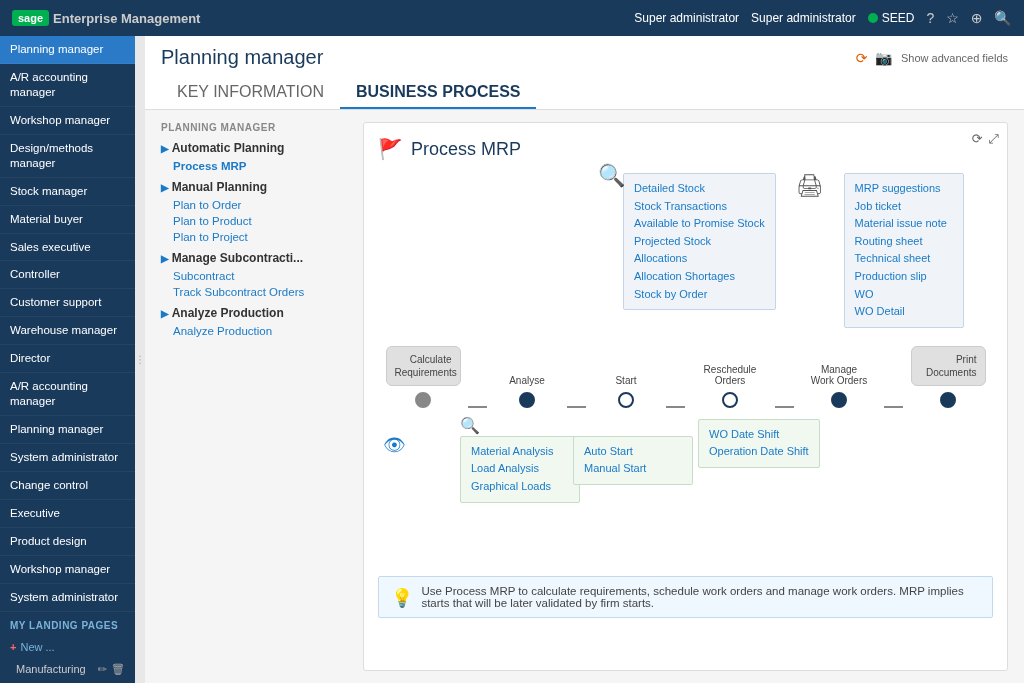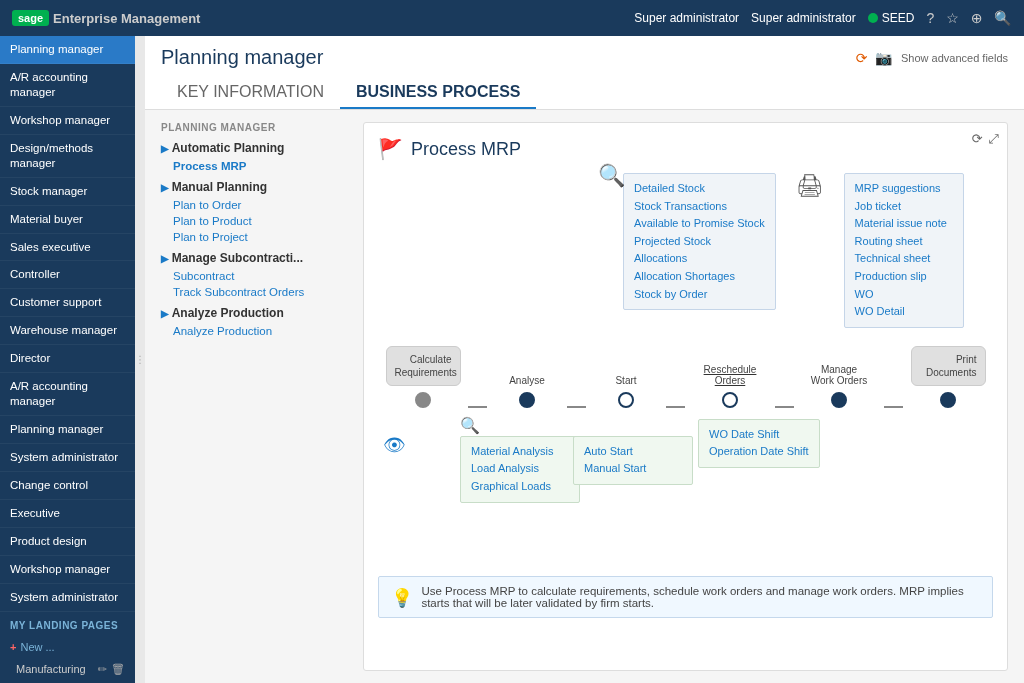--- a/index.html
+++ b/index.html
@@ -486,21 +486,21 @@
 
             <div class="horizontal-line" style="flex:1;"></div>
 
             <div style="display:flex; flex-direction:column; align-items:center; width:80px; flex-shrink:0;">
               <div style="font-size:10px;color:#444;text-align:center;margin-bottom:6px;">Start</div>
               <div style="width:16px;height:16px;border-radius:50%;background:white;border:2px solid #1a3a5c;"></div>
             </div>
 
             <div class="horizontal-line" style="flex:1;"></div>
 
-            <div style="display:flex; flex-direction:column; align-items:center; width:90px; flex-shrink:0;text-decoration:underline;">
+            <div style="display:flex; flex-direction:column; align-items:center; width:90px; flex-shrink:0;">
               <div style="font-size:10px;color:#444;text-align:center;margin-bottom:6px;">Reschedule<br>Orders</div>
               <div style="width:16px;height:16px;border-radius:50%;background:white;border:2px solid #1a3a5c;"></div>
             </div>
 
             <div class="horizontal-line" style="flex:1;"></div>
 
             <div style="display:flex; flex-direction:column; align-items:center; width:90px; flex-shrink:0;">
               <div style="font-size:10px;color:#444;text-align:center;margin-bottom:6px;">Manage<br>Work Orders</div>
               <div style="width:16px;height:16px;border-radius:50%;background:#1a3a5c;border:2px solid #1a3a5c;"></div>
             </div>

